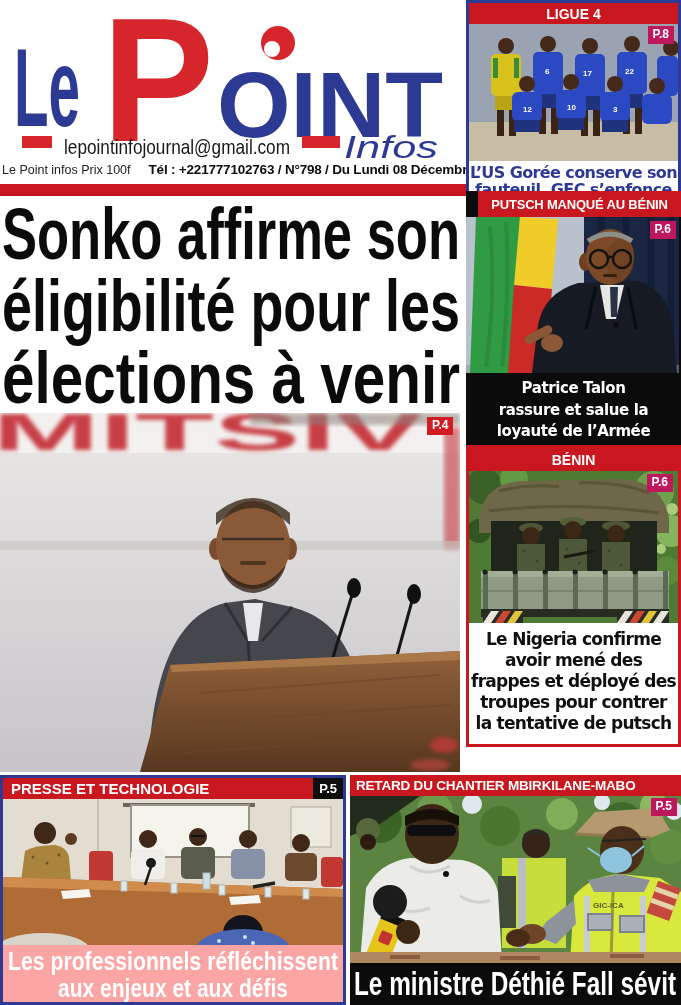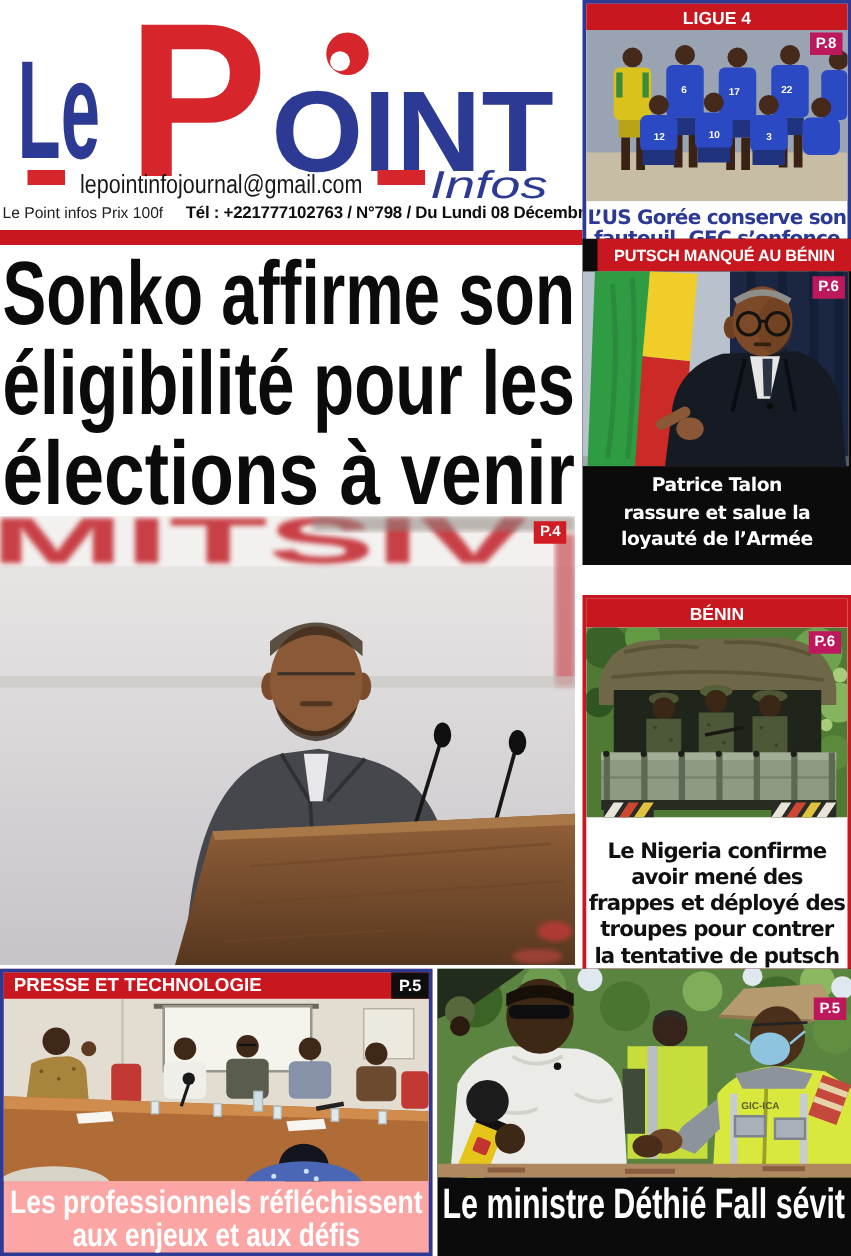--- a/index.html
+++ b/index.html
@@ -19,21 +19,21 @@
   
   #ligue{left:466px;top:0;width:215px;height:196px;border:3px solid #2c3a94;box-sizing:border-box;background:#fff;}
   #ligue .kicker{height:21px;justify-content:center;font-size:14px;}
   #ligue .cap{color:#2c3a94;font-weight:bold;font-size:16px;line-height:16.5px;text-align:center;
               letter-spacing:-0.6px;font-family:"DejaVu Sans",sans-serif;}
   
   #putsch{left:466px;top:191px;width:215px;height:261px;background:#0b0b0b;}
   #putsch .kicker{height:26px;margin-left:12px;justify-content:center;font-size:13px;letter-spacing:-0.2px;}
   #putsch .cap{color:#fff;font-weight:bold;font-size:15px;line-height:21.5px;text-align:center;
                letter-spacing:-0.4px;font-family:"DejaVu Sans",sans-serif;}
-  #benin{left:466px;top:476px;width:215px;height:302px;border:3px solid #c8171e;box-sizing:border-box;background:#fff;}
+  #benin{left:466px;top:445px;width:215px;height:302px;border:3px solid #c8171e;box-sizing:border-box;background:#fff;}
   #benin .kicker{height:23px;justify-content:center;font-size:14px;}
   #benin .cap{color:#101010;font-weight:bold;font-size:17px;line-height:21px;text-align:center;
               letter-spacing:-0.7px;font-family:"DejaVu Sans",sans-serif;}
   
   #presse{left:0;top:775px;width:346px;height:230px;border:3px solid #2c3a94;box-sizing:border-box;background:#fca5a5;}
   #presse .kicker{height:21px;font-size:15px;padding-left:8px;justify-content:space-between;}
   #presse .kicker .pb{position:static;height:21px;display:flex;align-items:center;padding:0 6px;background:#0e0e0e;font-size:13px;}
   #retard{left:350px;top:775px;width:331px;height:230px;background:#0b0b0b;}
   #retard .kicker{height:21px;font-size:13.5px;padding-left:6px;letter-spacing:-0.2px;}
   svg text{font-family:"Liberation Sans",sans-serif;}
@@ -289,21 +289,21 @@
         <polygon points="14,152 22,140 30,140 22,152" fill="#e8e4da"></polygon>
         <polygon points="26,152 34,140 42,140 34,152" fill="#cc4830"></polygon>
         <polygon points="38,152 46,140 54,140 46,152" fill="#e0c23c"></polygon>
         <rect x="148" y="140" width="52" height="12" fill="#2a2a26"></rect>
         <polygon points="148,152 156,140 164,140 156,152" fill="#e8e4da"></polygon>
         <polygon points="160,152 168,140 176,140 168,152" fill="#cc4830"></polygon>
         <polygon points="172,152 180,140 188,140 180,152" fill="#e0c23c"></polygon>
         <polygon points="184,152 192,140 200,140 192,152" fill="#e8e4da"></polygon>
       </g>
     </svg>
-    <div style="padding-top:17px;">
+    <div style="padding-top:6px;">
       <div class="cap">Le Nigeria confirme</div>
       <div class="cap">avoir mené des</div>
       <div class="cap">frappes et déployé des</div>
       <div class="cap">troupes pour contrer</div>
       <div class="cap">la tentative de putsch</div>
     </div>
   </div>
 
   <div id="presse" class="abs">
     <div class="kicker">
@@ -361,20 +361,23 @@
           <circle cx="242" cy="138" r="2"></circle>
         </g>
     </svg>
     <svg width="340" height="60" viewBox="0 0 340 60" style="display:block;">
       <text x="5" y="25" font-size="26" font-weight="bold" fill="#ffffff" textLength="330" lengthAdjust="spacingAndGlyphs">Les professionnels réfléchissent</text>
       <text x="55" y="52" font-size="26" font-weight="bold" fill="#ffffff" textLength="230" lengthAdjust="spacingAndGlyphs">aux enjeux et aux défis</text>
     </svg>
   </div>
 
   <div id="retard" class="abs">
+    <div class="kicker">
+      <span>RETARD DU CHANTIER MBIRKILANE-MABO</span>
+    </div>
     <div class="pbadge" style="top:23px;right:4px;">P.5</div>
     <svg width="331" height="167" viewBox="0 0 331 167" style="display:block;">
       <rect width="331" height="167" fill="#5a8440"></rect>
       <circle cx="30" cy="25" r="22" fill="#3b6326"></circle>
         <circle cx="85" cy="15" r="18" fill="#6d9c4e"></circle>
       <circle cx="150" cy="30" r="20" fill="#49752f"></circle>
         <circle cx="212" cy="18" r="16" fill="#7fae58"></circle>
       <circle cx="272" cy="28" r="22" fill="#3f6a2c"></circle>
         <circle cx="318" cy="50" r="18" fill="#618f42"></circle>
       <circle cx="304" cy="10" r="14" fill="#8cb862"></circle>

